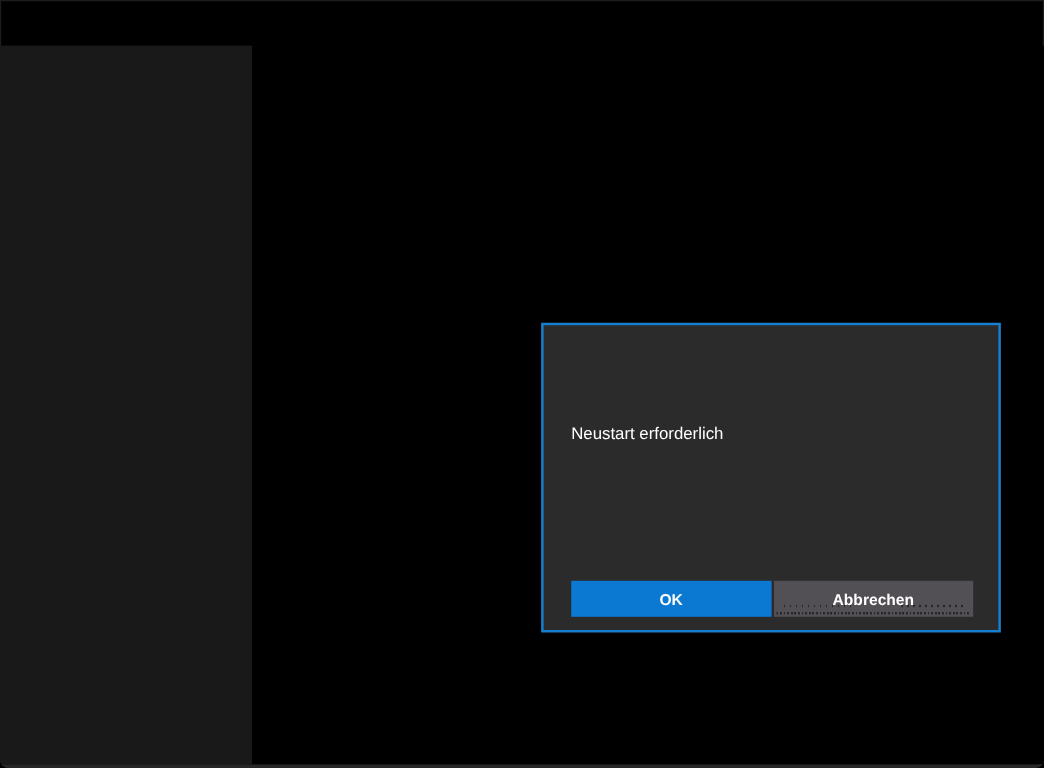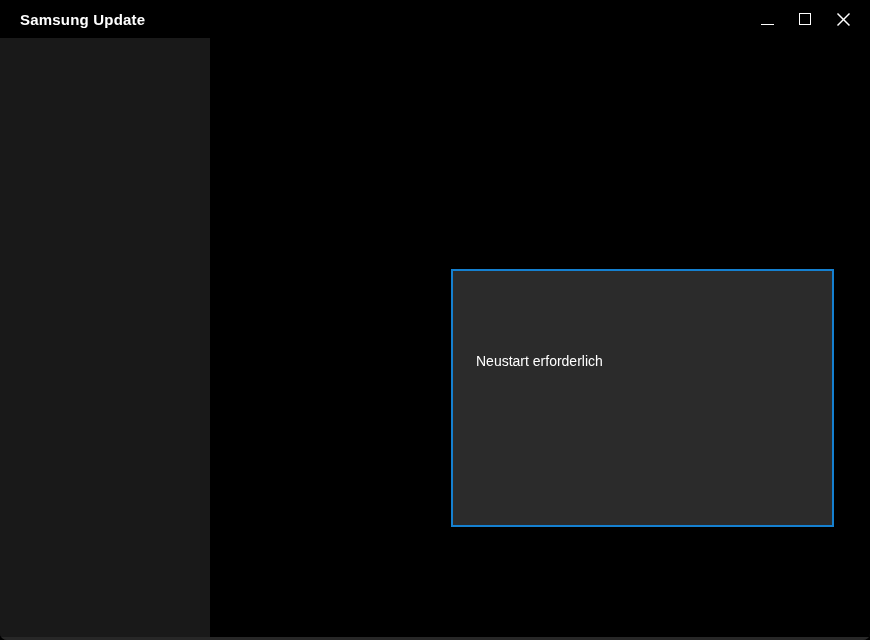--- a/index.html
+++ b/index.html
@@ -124,41 +124,35 @@
     left: 2px; right: 2px; bottom: 2px;
     background-image: repeating-linear-gradient(
       90deg, var(--focus-dot-color) 0 1.5px, transparent 1.5px 3px);
   }
 </style>
 </head>
 <body>
 
 <div class="window">
 
-  <header class="titlebar">
-    <span class="title">Samsung Update</span>
-    <div class="controls">
-      <button class="ctrl-btn" aria-label="Minimize">
-        <span class="min-icon"></span>
-      </button>
-      <button class="ctrl-btn" aria-label="Maximize">
-        <span class="max-icon"></span>
-      </button>
-      <button class="ctrl-btn" aria-label="Close">
-        <svg class="close-icon" width="15" height="15" viewBox="0 0 15 15">
-          <line x1="1.5" y1="1.5" x2="13.5" y2="13.5" stroke="#ffffff" stroke-width="1.5"></line>
-          <line x1="13.5" y1="1.5" x2="1.5" y2="13.5" stroke="#ffffff" stroke-width="1.5"></line>
-        </svg>
-      </button>
-    </div>
-  </header>
 
   <aside class="sidebar"></aside>
 
   <main class="main">
     <div class="dialog" role="dialog">
       <p class="message">Neustart erforderlich</p>
+      <div class="button-row">
+        <button class="btn ok">
+          <span class="label">OK</span>
+        </button>
+        <button class="btn cancel">
+          <span class="dots dots-mid-left"></span>
+          <span class="dots dots-mid-right"></span>
+          <span class="dots dots-bottom"></span>
+          <span class="label">Abbrechen</span>
+        </button>
+      </div>
     </div>
   </main>
 
   <div class="bottom-border"></div>
 
 </div>
 
 </body></html>

